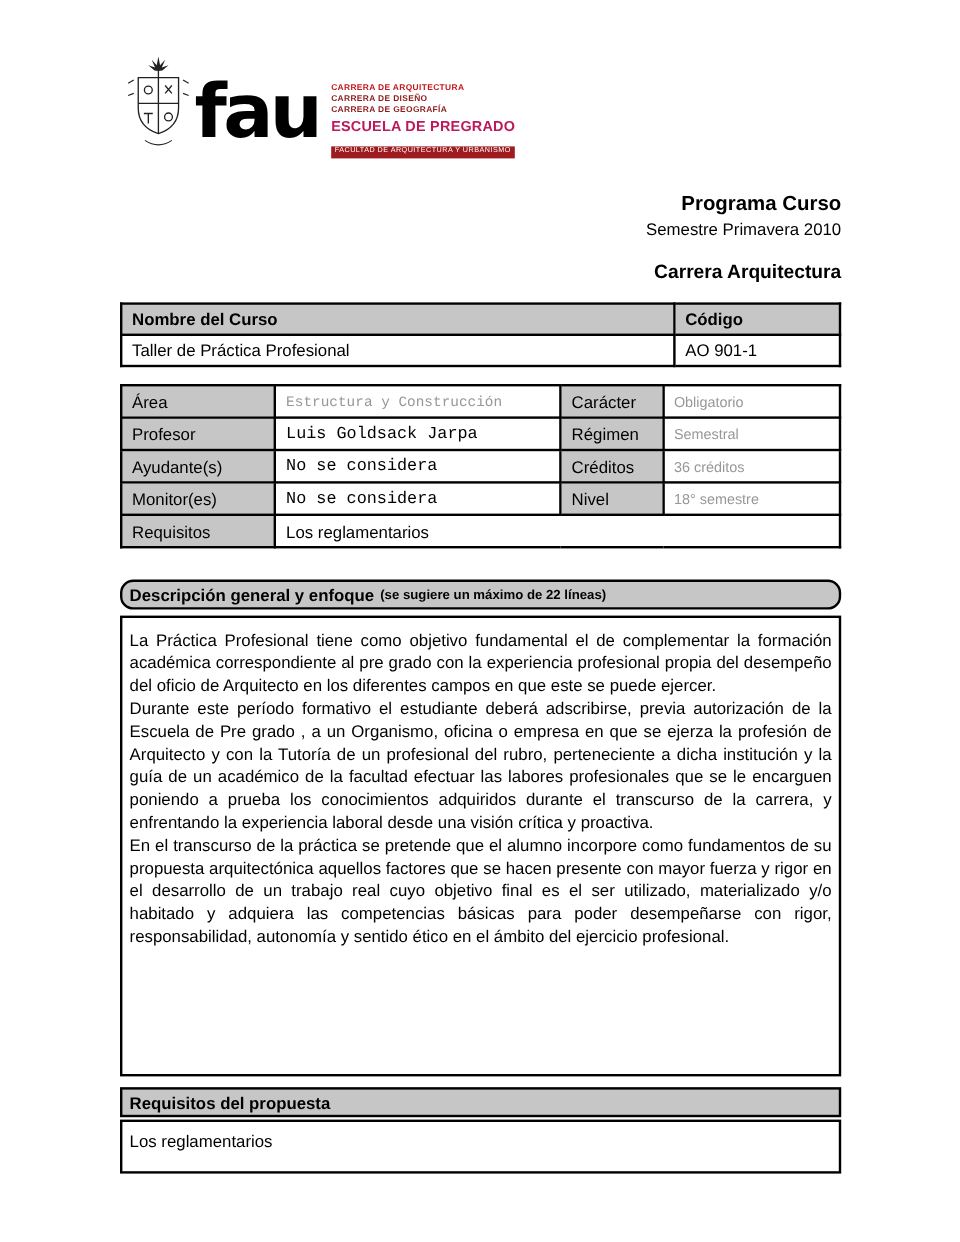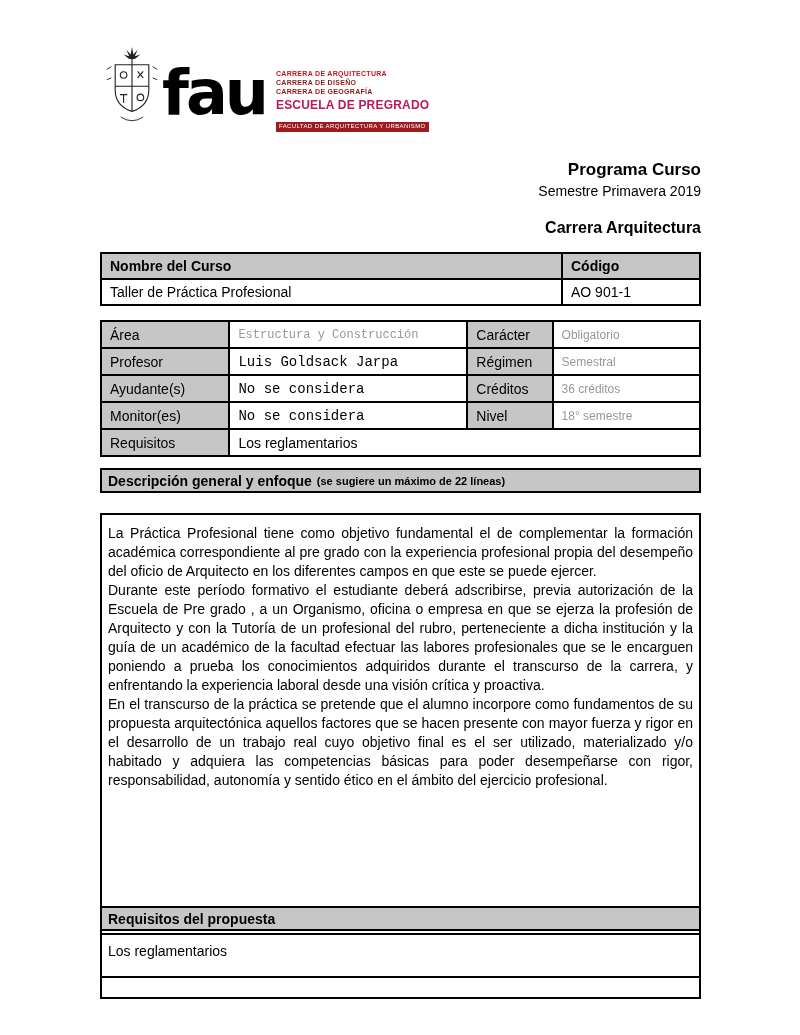--- a/index.html
+++ b/index.html
@@ -42,22 +42,22 @@
   .info-table .c1 { width:122px; }
   .info-table .c2 { width:226px;font-family:Liberation Mono, monospace; }
   .info-table .c3 { width:81px; }
   .info-table .c4 { width:140px; }
 
   
   .section-bar { position:absolute; left:100px; width:601px; height:25px; background:#c6c6c6;
                  border:2px solid #000; display:flex; align-items:center; padding:0 6px; }
   .section-bar .t  { font-size:14px; font-weight:bold; }
   .section-bar .tn { font-size:11px; font-weight:bold; margin-left:5px; }
-  .desc-bar { top:468px; }
-  .desc-box { position:absolute; left:100px; top:513px; width:601px; height:486px;
+  .desc-bar { top:483px;border-radius:11px; }
+  .desc-box { position:absolute; left:100px; top:513px; width:601px; height:384px;
               border:2px solid #000; padding:9px 6px; }
   .desc-box p { font-size:14px; line-height:19px; text-align:justify; }
   .req-bar  { top:906px; }
   .req-box  { position:absolute; left:100px; top:933px; width:601px; height:45px;
               border:2px solid #000; padding:8px 6px; font-size:14px; }
 </style>
 </head>
 <body>
 
 <div class="page">
@@ -81,21 +81,21 @@
       <div class="carrera-1">CARRERA DE ARQUITECTURA</div>
       <div class="carrera-2">CARRERA DE DISEÑO</div>
       <div class="carrera-3">CARRERA DE  GEOGRAFÍA</div>
       <div class="escuela">ESCUELA DE PREGRADO</div>
       <div class="facultad">FACULTAD DE ARQUITECTURA Y URBANISMO</div>
     </div>
   </div>
 
   <div class="doc-header">
     <div class="doc-title">Programa Curso</div>
-    <div class="doc-subtitle">Semestre Primavera 2019</div>
+    <div class="doc-subtitle">Semestre Primavera 2010</div>
     <div class="doc-career">Carrera Arquitectura</div>
   </div>
 
   <table class="course-table">
     <tbody>
         <tr>
       <td class="gray bold col-name">Nombre del Curso</td>
       <td class="gray bold">Código</td>
     </tr>
     <tr>

